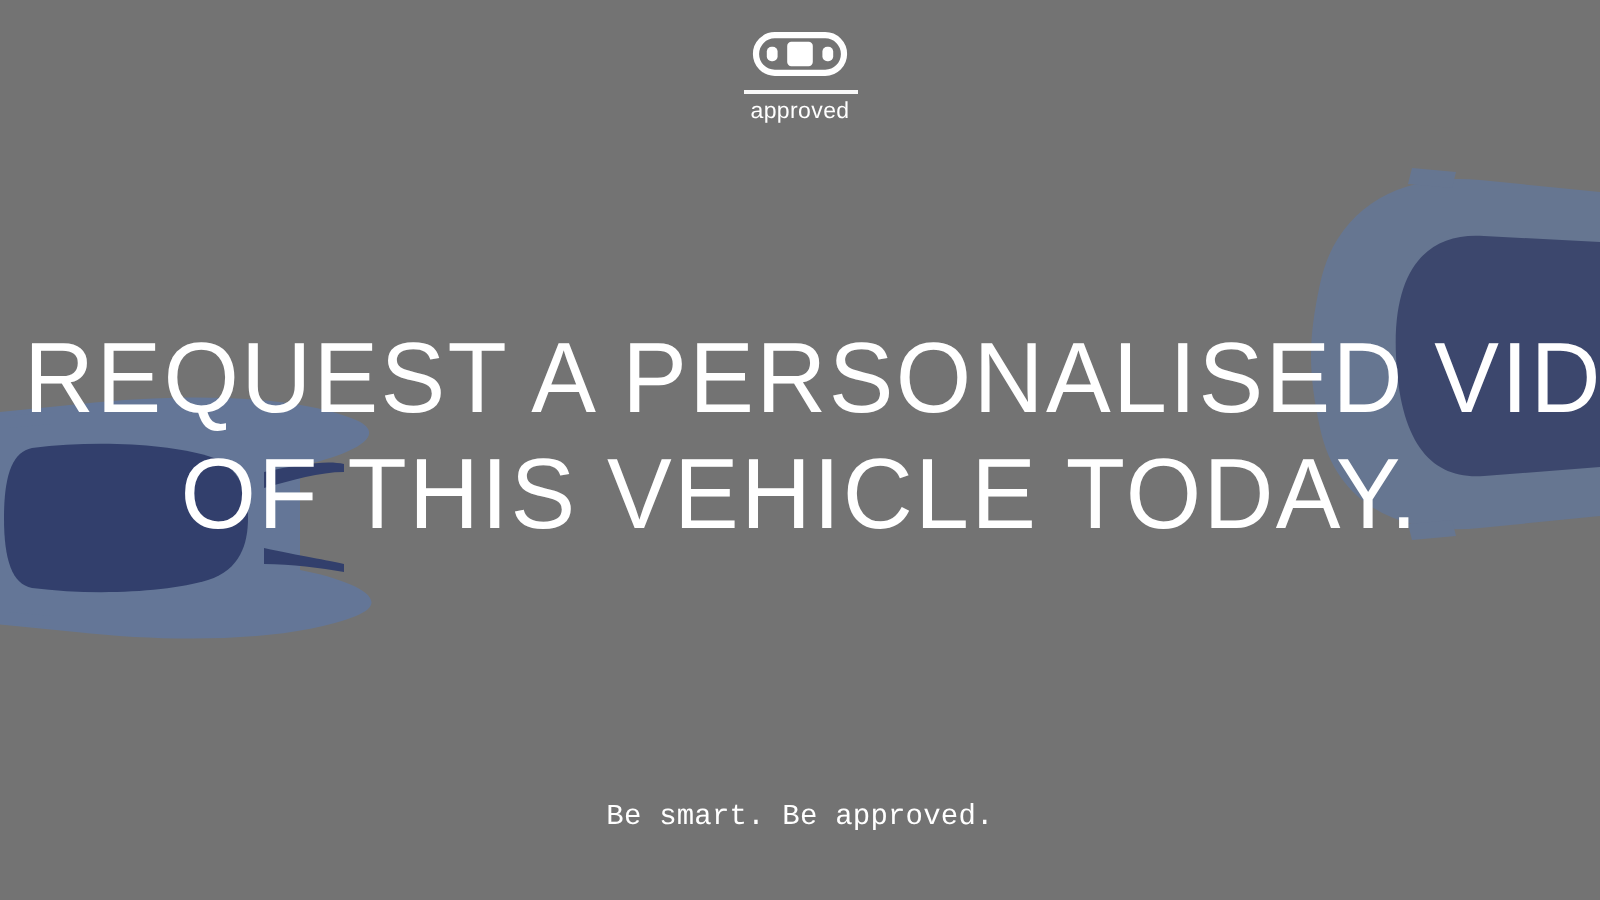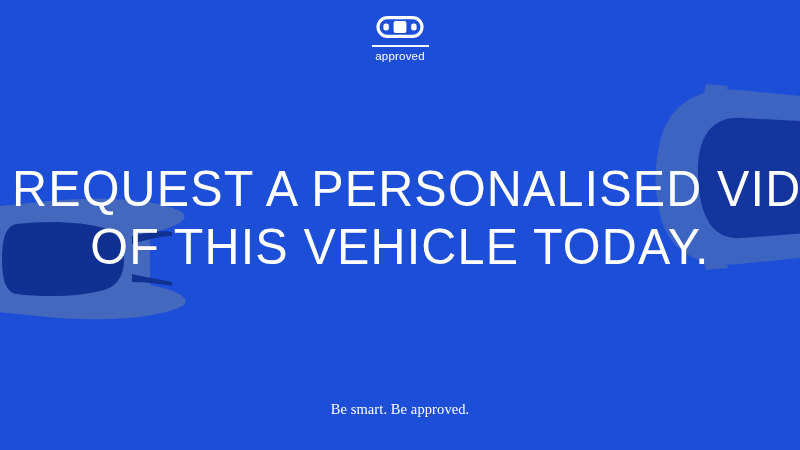--- a/index.html
+++ b/index.html
@@ -6,21 +6,21 @@
 
   html, body {
     width:800px; height:450px;
     overflow:hidden;
     background:#0b2068;
   }
 
   #stage {
     position:relative;
     width:800px; height:450px;
-    background:#1d4ed8;
+    background:#737373;
     font-family:"Liberation Sans", sans-serif;
     overflow:hidden;
   }
 
   
   #bg-cars {
     position:absolute;
     left:0; top:0;
     width:800px; height:450px;
     pointer-events:none;
@@ -75,21 +75,21 @@
   }
 
   
   #tagline {
     position:absolute;
     left:0; right:0;
     bottom:34px;
     z-index:6;
     text-align:center;
     color:#ffffff;
-    font-family:Liberation Serif, serif;
+    font-family:Liberation Mono, monospace;
     font-size:14.5px;
     letter-spacing:.1px;
     line-height:1;
   }
 </style>
 </head>
 <body>
 
 <div id="stage">
 

